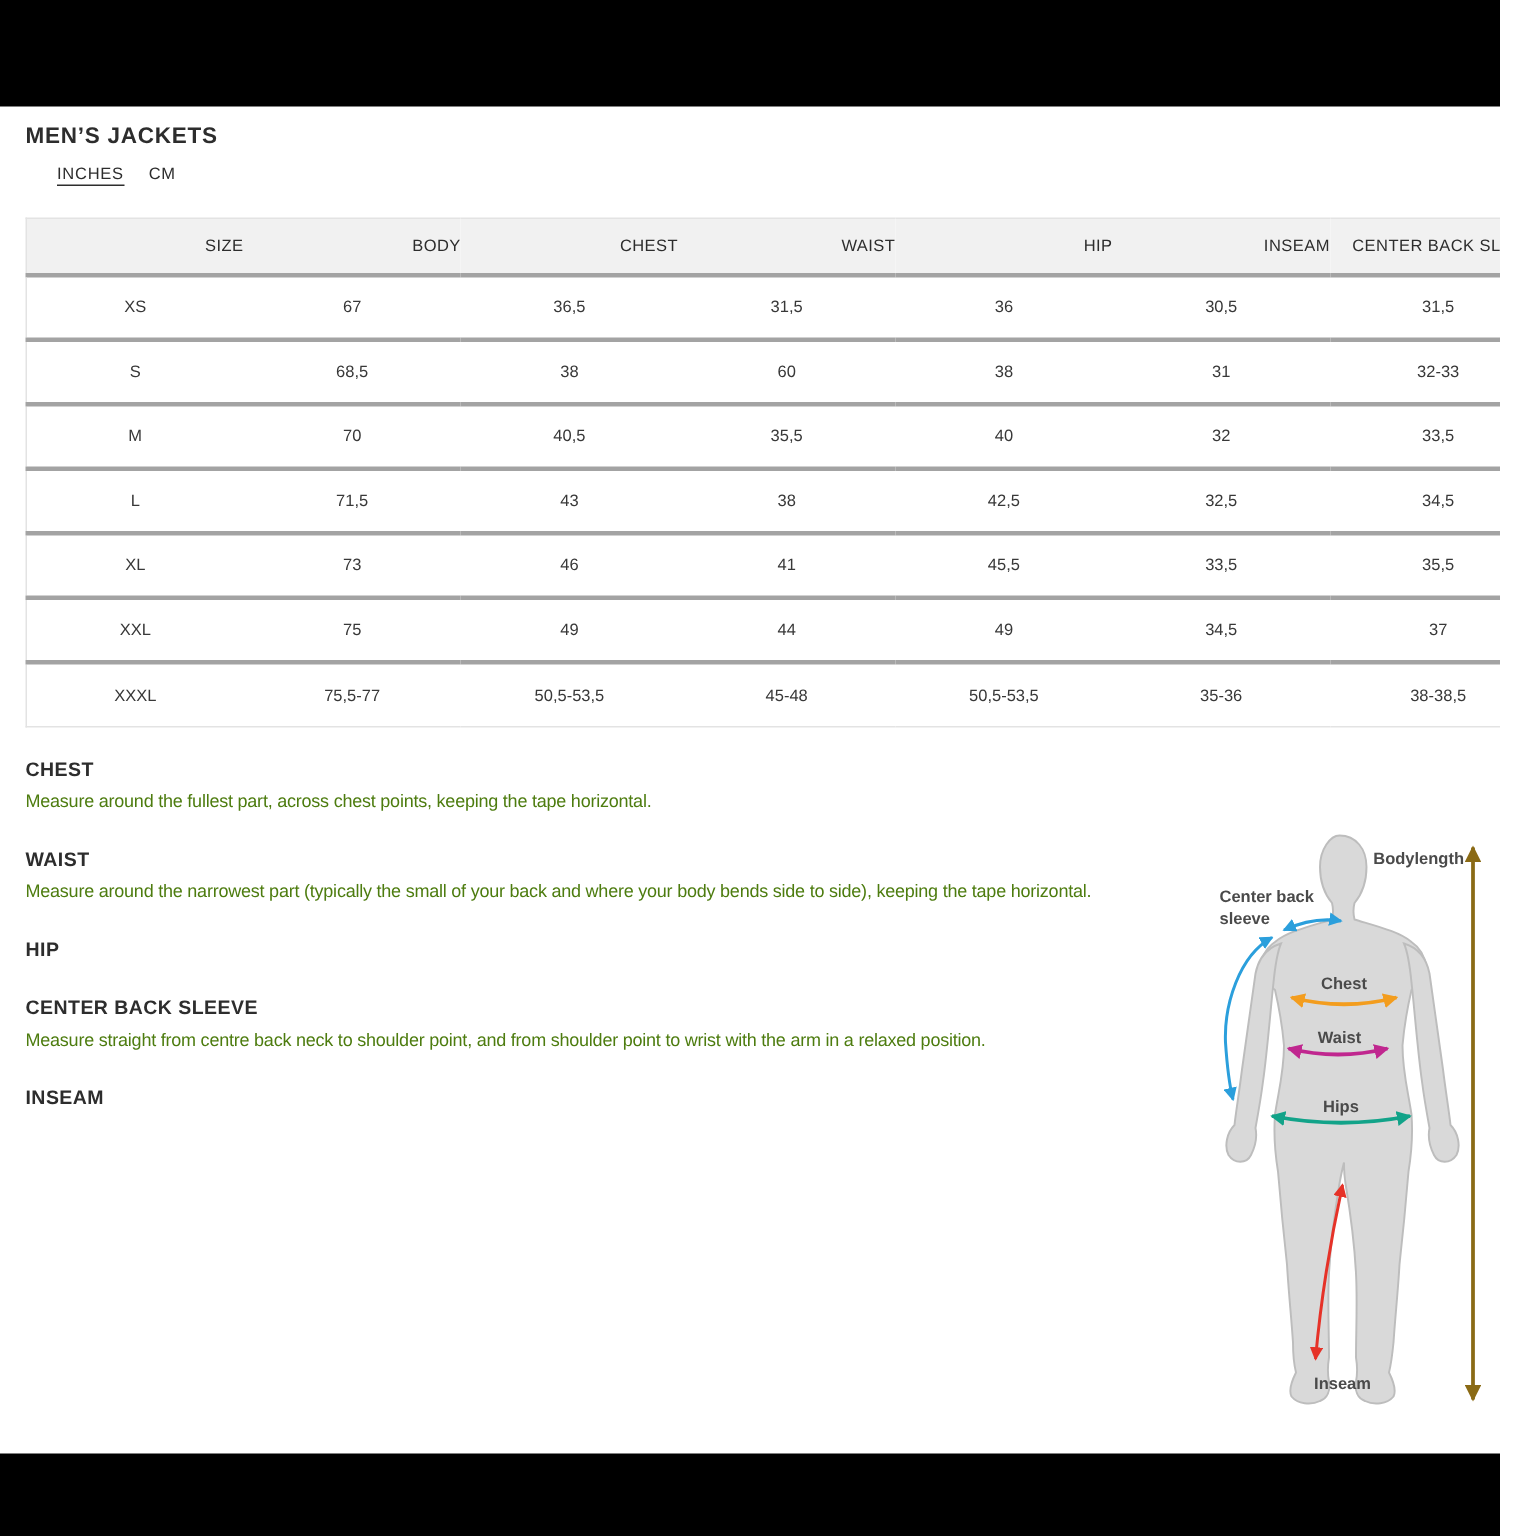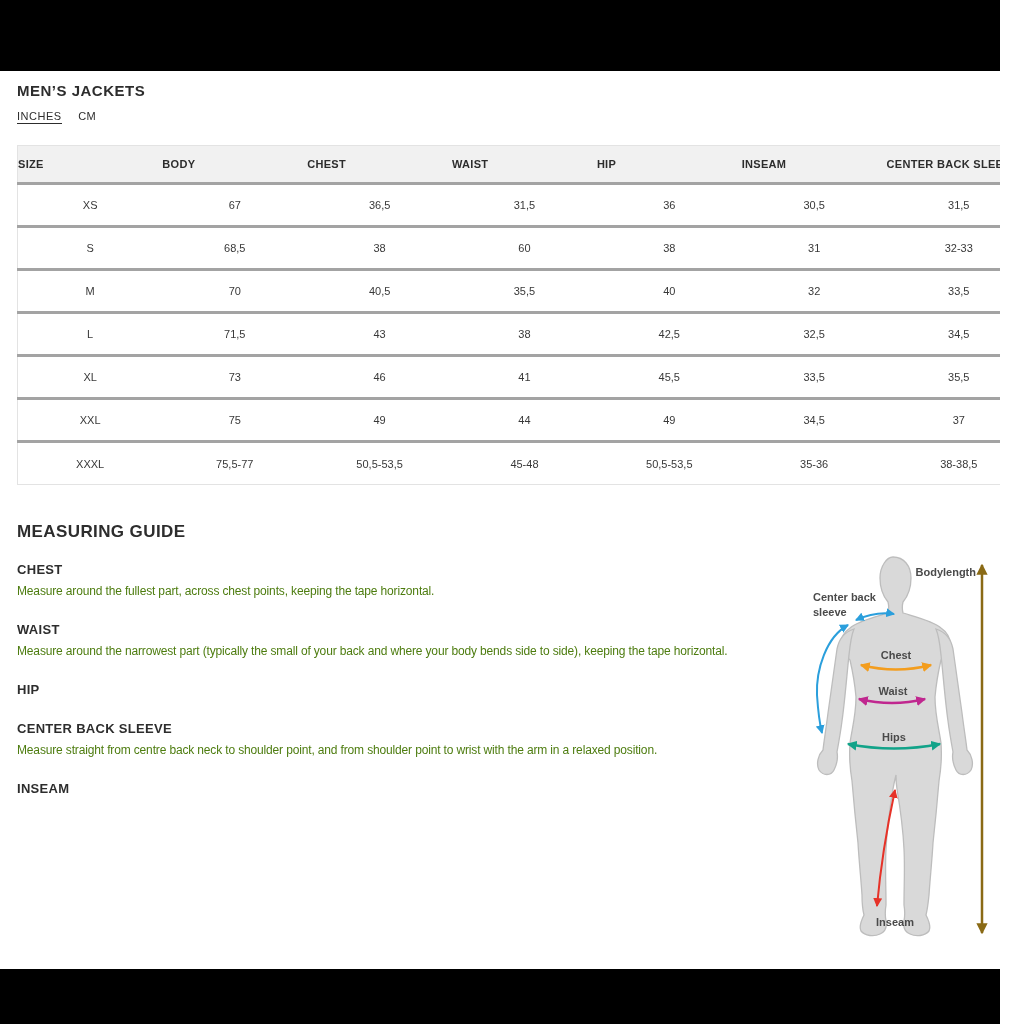--- a/index.html
+++ b/index.html
@@ -8,27 +8,27 @@
   .page { position:relative; width:1000px; height:1024px; background:#fff; overflow:hidden; }
 
   .bar { position:absolute; left:0; width:1024px; background:#000; }
   .bar-top { top:0; height:71px; }
   .bar-bottom { top:969px; height:55px; }
 
   .content { position:absolute; top:71px; left:0; width:1024px; padding:11px 0 0 17px; }
 
   .page-title { font-size:15px; font-weight:700; letter-spacing:.5px; color:#2d2d2d; margin-bottom:11px; }
 
-  .units { font-size:11px; letter-spacing:.5px; color:#2d2d2d; }
+  .units { font-size:11px; letter-spacing:.5px; color:#2d2d2d;margin-left:21px; }
   .unit { display:inline-block; margin-right:13px; cursor:pointer; padding-bottom:1px; }
   .unit.active { border-bottom:1px solid #2d2d2d; }
 
   table.size-chart { border-collapse:collapse; table-layout:fixed; width:1015px; margin-top:21px;
                      font-size:11px; color:#383838; border:1px solid #e3e3e3; }
-  table.size-chart th { background:#f1f1f1; font-weight:700; height:38px; text-align:left;
+  table.size-chart th { background:#f1f1f1; font-weight:400; height:38px; text-align:right;
                         letter-spacing:.3px; color:#2d2d2d; }
   table.size-chart td { height:43px; text-align:center; border-top:3px solid #a3a3a3; background:#fff; }
 
   .guide-title { font-size:17px; font-weight:700; letter-spacing:.4px; color:#2d2d2d; margin-top:37px; }
 
   .guide-sections { margin-top:20px; }
   .guide-section + .guide-section { margin-top:24px; }
   .guide-section h3 { font-size:13px; font-weight:700; letter-spacing:.3px; color:#2d2d2d; margin-bottom:7px; }
   .guide-section p { font-size:12px; letter-spacing:-.15px; color:#4d7c0f; white-space:nowrap; }
 
@@ -123,21 +123,20 @@
             <td>75,5-77</td>
             <td>50,5-53,5</td>
             <td>45-48</td>
             <td>50,5-53,5</td>
             <td>35-36</td>
             <td>38-38,5</td>
           </tr>
         </tbody>
     </table>
 
-    <h2 class="guide-title">MEASURING GUIDE</h2>
 
     <div class="guide-sections" id="guide-sections">
         <div class="guide-section">
           <h3>CHEST</h3>
           <p>Measure around the fullest part, across chest points, keeping the tape horizontal.</p>
         </div>
         <div class="guide-section">
           <h3>WAIST</h3>
           <p>Measure around the narrowest part (typically the small of your back and where your body bends side to side), keeping the tape horizontal.</p>
         </div>

